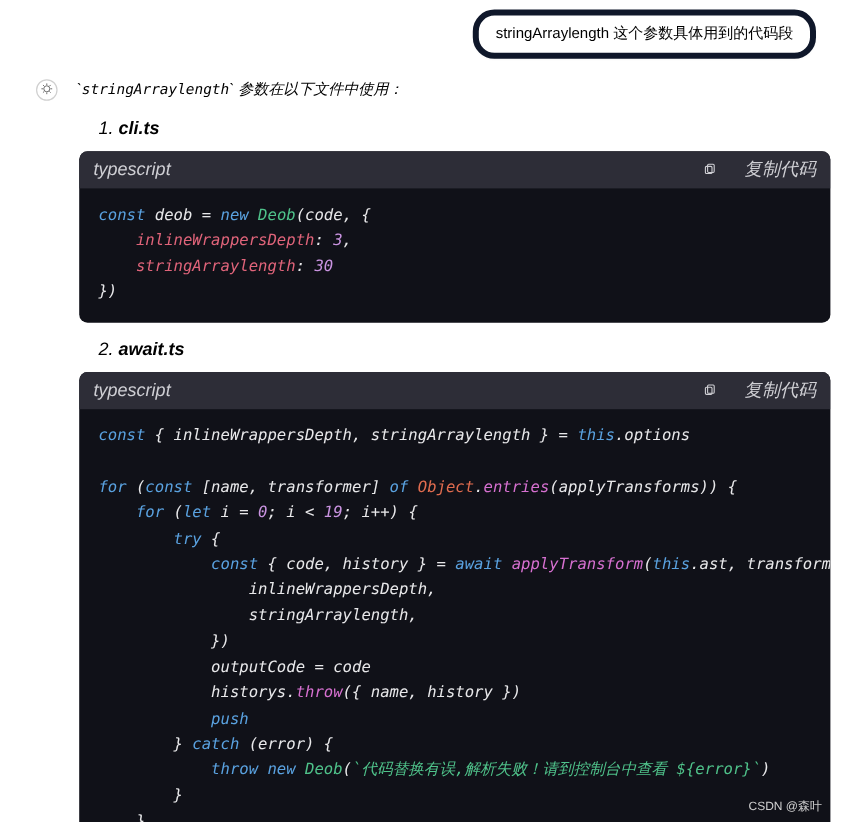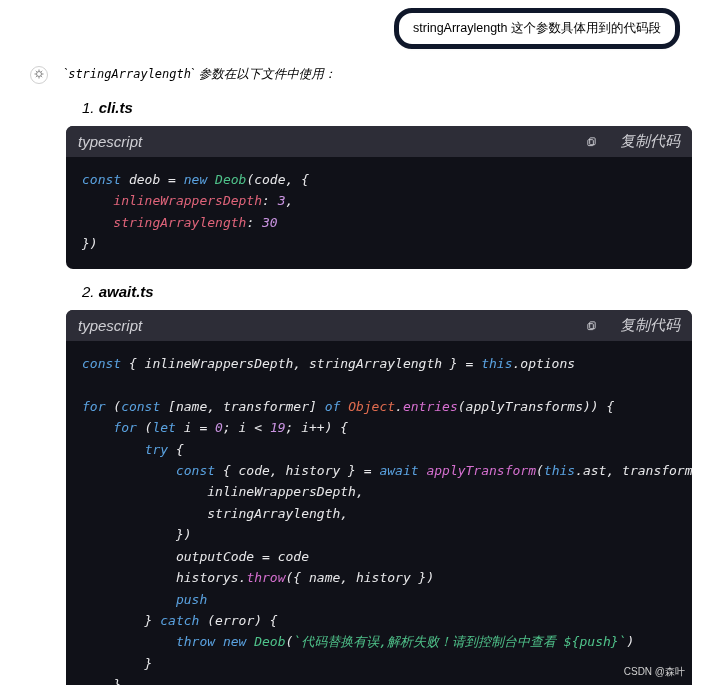--- a/index.html
+++ b/index.html
@@ -186,21 +186,21 @@
     <span class="kw">for</span> (<span class="kw">let</span> i = <span class="num">0</span>; i &lt; <span class="num">19</span>; i++) {
         <span class="kw">try</span> {
             <span class="kw">const</span> { code, history } = <span class="kw">await</span> <span class="fn">applyTransform</span>(<span class="this">this</span>.ast, transforme
                 inlineWrappersDepth,
                 stringArraylength,
             })
             outputCode = code
             historys.<span class="fn">throw</span>({ name, history })
             <span class="kw">push</span>
         } <span class="kw">catch</span> (error) {
-            <span class="kw">throw</span> <span class="kw">new</span> <span class="cls">Deob</span>(<span class="tmpl">`代码替换有误,解析失败！请到控制台中查看 ${push}`</span>)
+            <span class="kw">throw</span> <span class="kw">new</span> <span class="cls">Deob</span>(<span class="tmpl">`代码替换有误,解析失败！请到控制台中查看 ${error}`</span>)
         }
     }
 }</pre>
         </div>
       </li>
 
     </ol>
   </div>
 </div>
 

